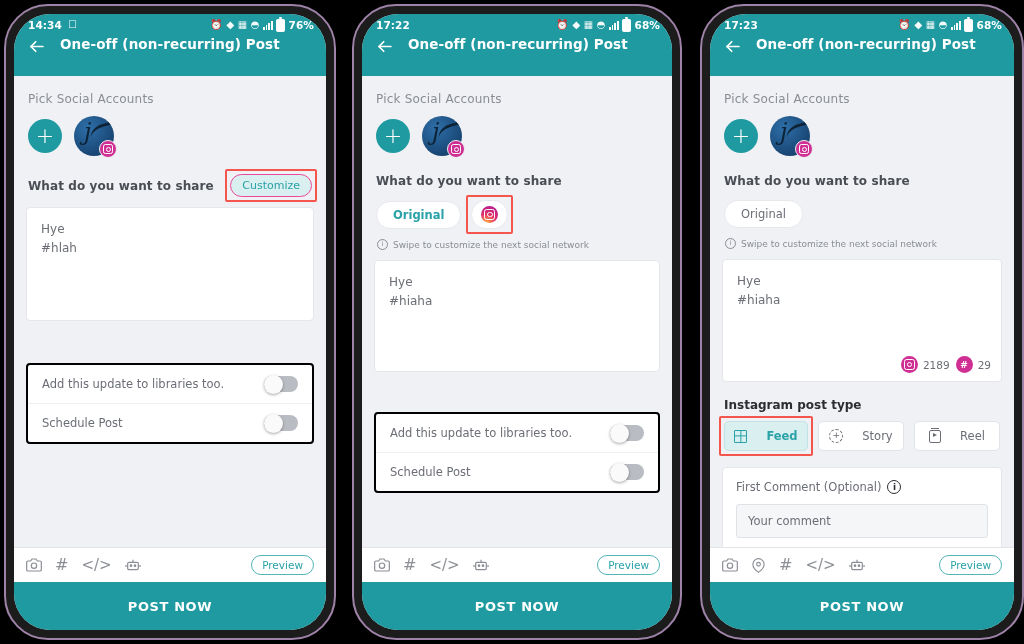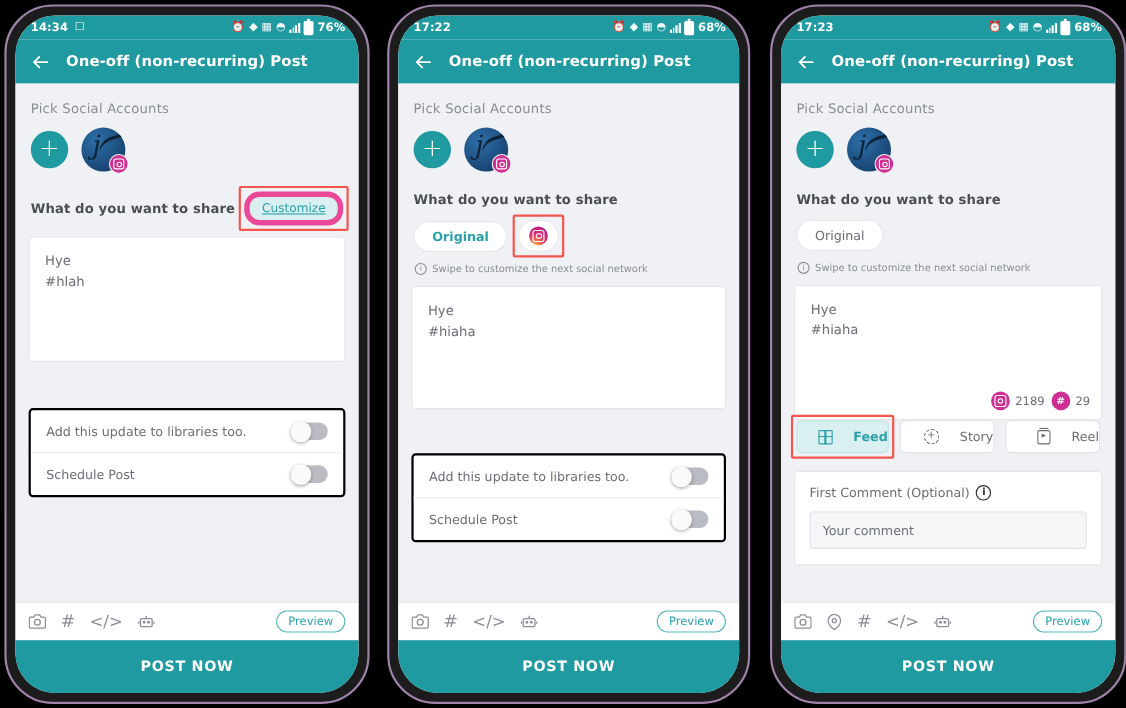--- a/index.html
+++ b/index.html
@@ -69,21 +69,20 @@
   .sb-bars i:nth-child(2){height:5px}
   .sb-bars i:nth-child(3){height:7px}
   .sb-bars i:nth-child(4){height:9px}
   .sb-pct { font-size:10.5px; font-weight:bold; }
 
   
   .appbar {
     height: 40px;
     background: #1e9aa0;
     display: flex;
-    align-items: center;
     flex: none;
     padding: 0 12px;
     gap: 14px;
   }
   .back-arrow {
     width: 20px; height: 20px;
     color:#fff;
     display:flex; align-items:center; justify-content:center;
     cursor: pointer;
   }
@@ -157,29 +156,28 @@
   }
   .share-label { color:#4a4d53; font-size:12px; font-weight:bold; letter-spacing:.1px;}
 
   .hl-box { position:relative; display:inline-block; }
   .hl-box::after{
     content:""; position:absolute; inset:-5px -5px -5px -5px;
     border:2px solid #f4564e; border-radius:2px; pointer-events:none;
   }
 
   .customize-btn {
-    border:5px solid #ec4899;
+    border:1px solid #ec4899;
     background:#d9eff0;
     color:#2aa2a8;
     font-size:11px;
     border-radius:14px;
     padding:4px 11px;
     cursor:pointer;
     white-space:nowrap;
-    text-decoration:underline;
   }
 
   
   .chips-row { display:flex; align-items:center; gap:10px; margin:12px 2px 0 2px; }
   .chip {
     background:#fff; border-radius:16px;
     padding:6px 16px; font-size:11.5px; color:#6b6e75;
     border:1px solid #e6e8ec;
     display:flex; align-items:center; gap:7px;
     cursor:pointer; white-space:nowrap;
@@ -244,21 +242,21 @@
     position:absolute; left:0px; top:-1.5px;
     width:19px; height:19px; border-radius:50%;
     background:#fafafa; box-shadow:0 1px 3px rgba(0,0,0,.35);
   }
 
   
   .ptype-title { color:#2b2d31; font-size:12px; font-weight:bold; margin:16px 2px 9px 2px; }
   .ptype-row { display:flex; gap:10px; margin:0 2px; }
   .ptype-btn {
     flex:1; background:#fff; border:1px solid #e0e3e8; border-radius:5px;
-    padding:7px 0; display:flex; align-items:center; justify-content:flex-end;
+    padding:7px 0; display:flex; align-items:center; justify-content:center;
     gap:19px; font-size:11.5px; color:#6b6e75; cursor:pointer;
   }
   .ptype-btn.active { background:#d9eff0; color:#2aa2a8; font-weight:bold; border-color:#bfe3e4; }
   .ico-grid {
     width:11px;height:11px; position:relative;
     border:1.3px solid currentColor; border-radius:1px;
   }
   .ico-grid::before{content:"";position:absolute;left:50%;top:-1px;bottom:-1px;width:1.3px;background:currentColor;transform:translateX(-50%);}
   .ico-grid::after{content:"";position:absolute;top:50%;left:-1px;right:-1px;height:1.3px;background:currentColor;transform:translateY(-50%);}
   .ico-story {
@@ -618,20 +616,21 @@
                 </span>
               <span class="cnt-num">2189</span>
             </div>
             <div class="cnt-pill">
               <span class="cnt-circ">#</span>
               <span class="cnt-num">29</span>
             </div>
           </div>
         </div>
 
+        <div class="ptype-title">Instagram post type</div>
 
         <div class="ptype-row">
           <div class="hl-box" style="flex:1;">
             <div class="ptype-btn active">
               <span class="ico-grid"></span>
               <span>Feed</span>
             </div>
           </div>
           <div class="ptype-btn">
             <span class="ico-story"></span>

